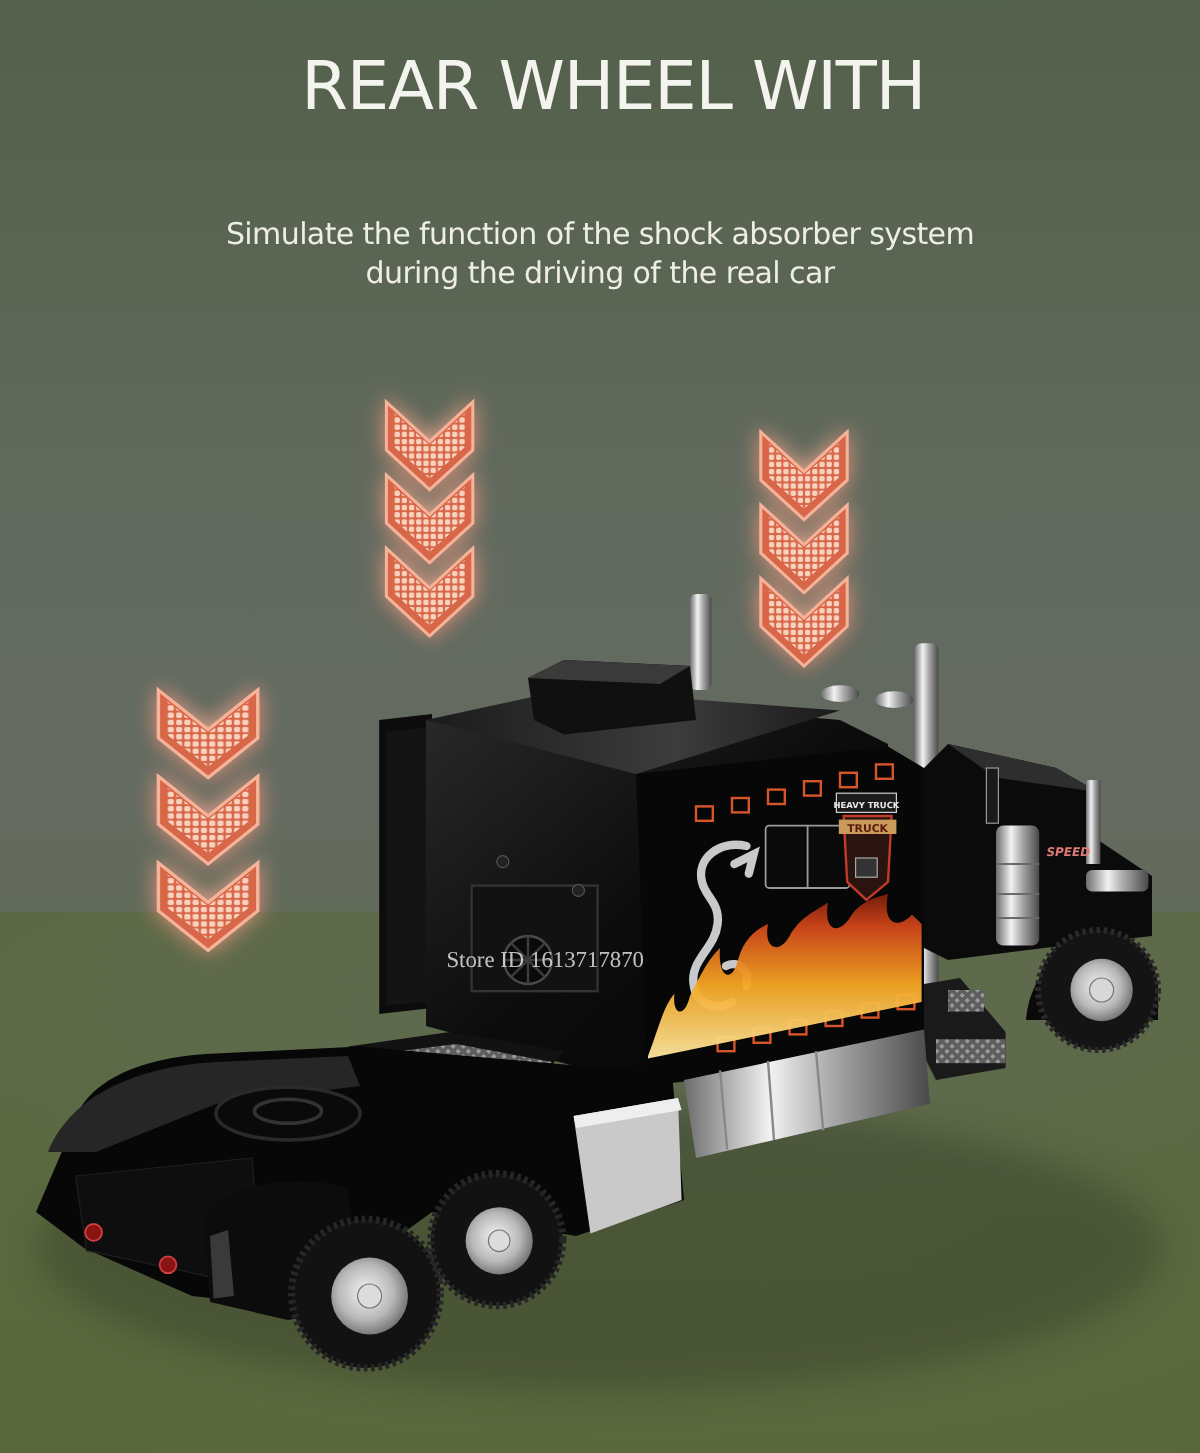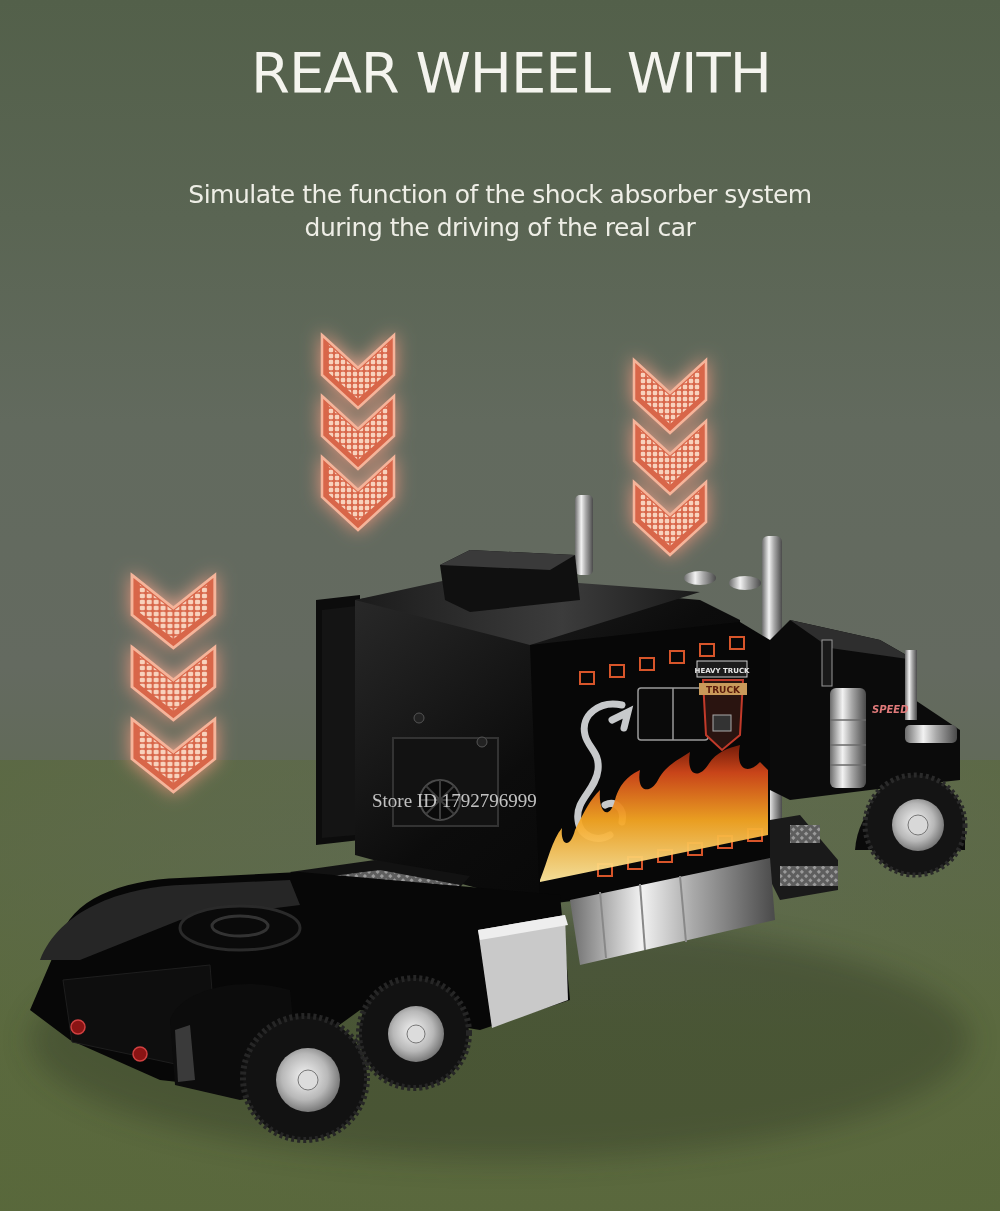--- a/index.html
+++ b/index.html
@@ -268,14 +268,14 @@
         <circle cx="414" cy="1033" r="55" fill="none" stroke="#262626" stroke-width="6" stroke-dasharray="3 3"></circle>
         <circle cx="416" cy="1034" r="28" fill="url(#hub)"></circle>
         <circle cx="416" cy="1034" r="9" fill="#dcdcdc" stroke="#777"></circle>
       </g>
 
       <polygon points="478,930 565,915 568,1000 492,1028" fill="#c9c9c9"></polygon>
       <polygon points="478,930 565,915 568,925 480,940" fill="#eeeeee"></polygon>
     </g>
   </svg>
 
-  <div class="watermark">Store ID 1792796999</div>
+  <div class="watermark">Store ID 1613717870</div>
 </div>
 
 </body></html>

